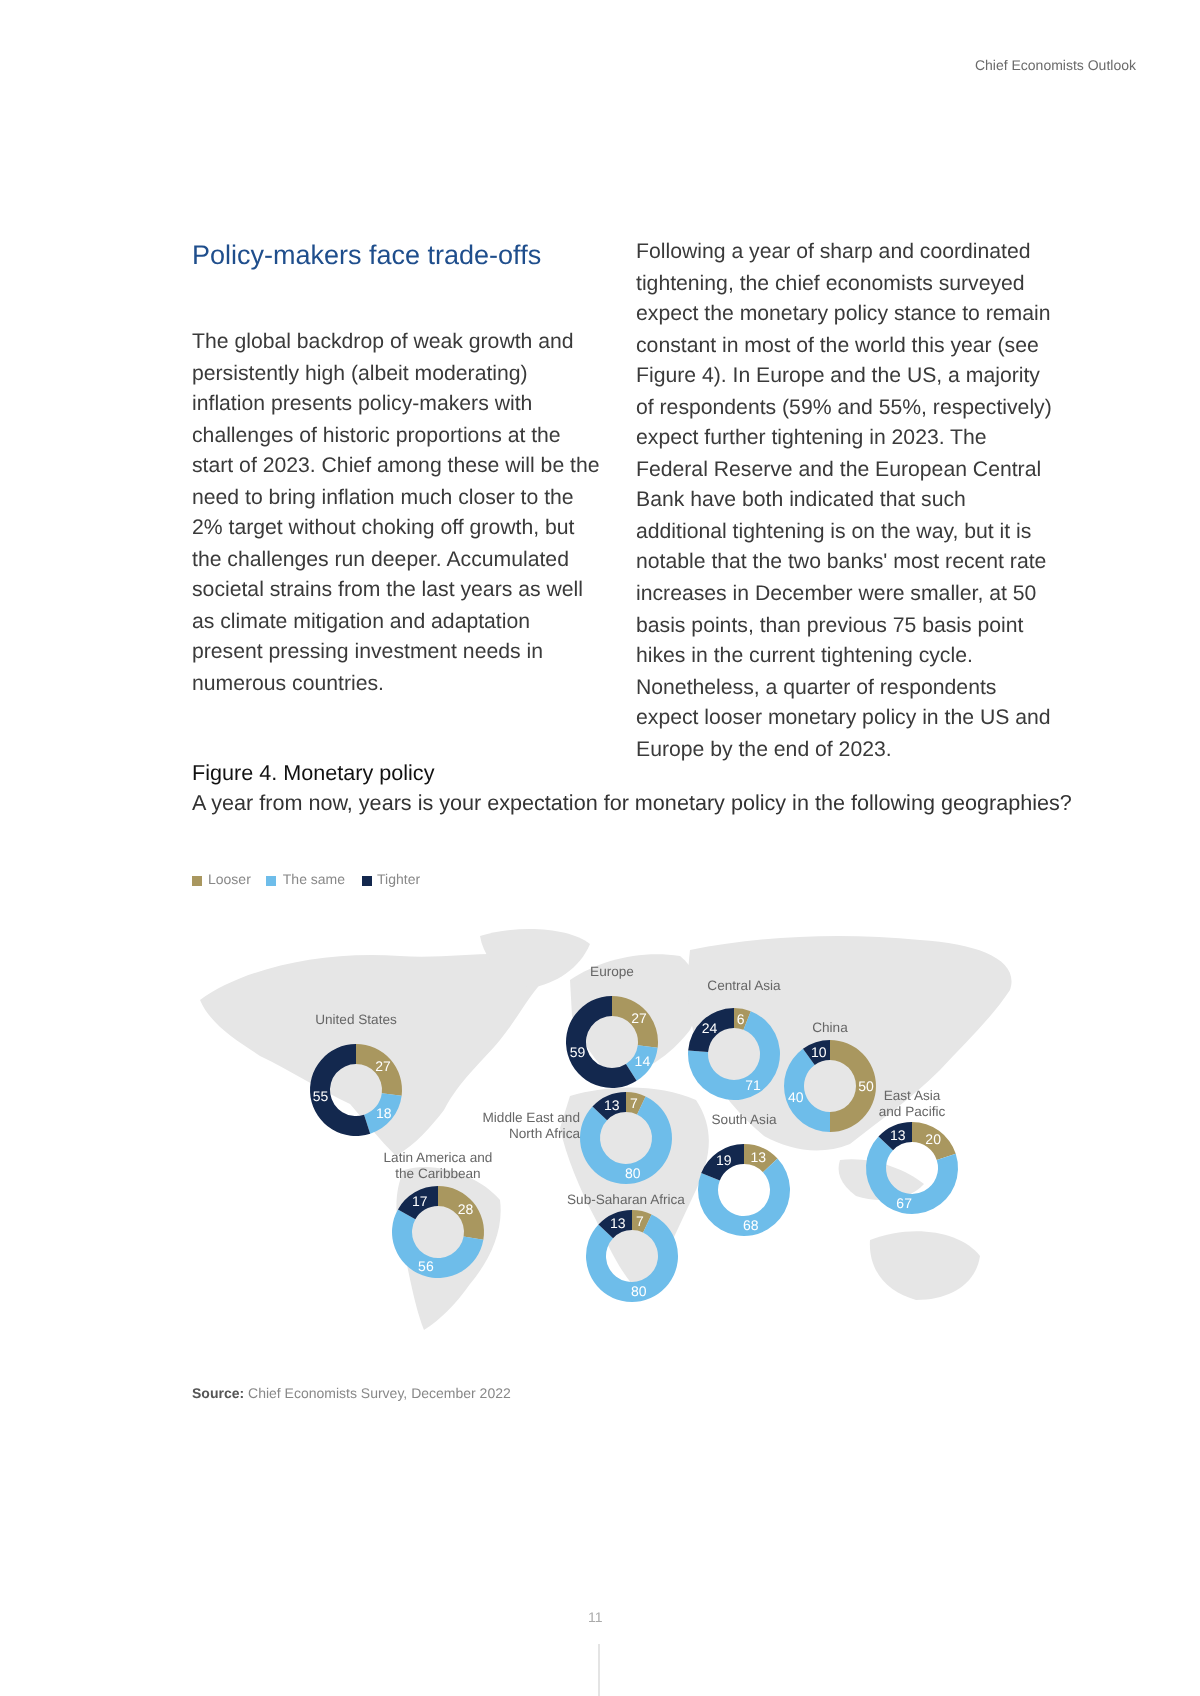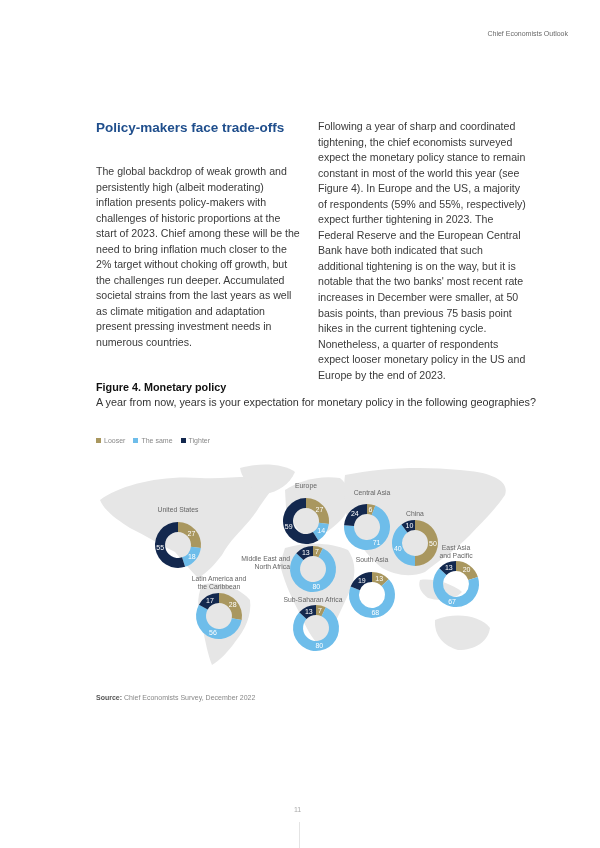--- a/index.html
+++ b/index.html
@@ -1,24 +1,24 @@
 <!DOCTYPE html>
 <html><head>
 <meta charset="utf-8">
 <style>
   html, body { margin:0; padding:0; background:#ffffff; }
   body { width:600px; height:848px; position:relative; overflow:hidden;
          font-family:"Liberation Sans", sans-serif; color:#3a3a3a; }
   .header-title { position:absolute; right:32px; top:30px; font-size:7px; color:#6a6a6a; }
-  .section-heading { position:absolute; left:96px; top:120px; font-size:13.5px; font-weight:bold; color:#1f4e8c; margin:0; }
+  .section-heading { position:absolute; left:96px; top:120px; font-size:13.5px; font-weight:normal; color:#1f4e8c; margin:0; }
   .col { position:absolute; font-size:10.6px; line-height:15.55px; color:#3a3a3a; width:205px; }
   .col p { margin:0 0 15.5px 0; }
   .col-left { left:96px; top:164px; }
   .col-right { left:306px; top:119px; width:210px;margin-left:12px; }
-  .fig-title { position:absolute; left:96px; top:381px; font-size:10.8px; font-weight:bold; color:#111; }
+  .fig-title { position:absolute; left:96px; top:381px; font-size:10.8px; font-weight:normal; color:#111; }
   .fig-sub { position:absolute; left:96px; top:396px; font-size:10.8px; color:#333; }
   .legend { position:absolute; left:96px; top:437px; font-size:7px; color:#888; display:flex; gap:8px; align-items:center; }
   .legend-item { display:flex; align-items:center; gap:3px; }
   .legend-swatch { width:5px; height:5px; display:inline-block; }
   .chart-wrap { position:absolute; left:90px; top:460px; width:450px; height:210px; }
   .source { position:absolute; left:96px; top:694px; font-size:7px; color:#888; }
   .source b { color:#555; }
   .page-num { position:absolute; left:294px; top:806px; font-size:7px; color:#aaa; }
   .page-line { position:absolute; left:299px; top:822px; width:1px; height:26px; background:#e4e4e4; }
 </style>

